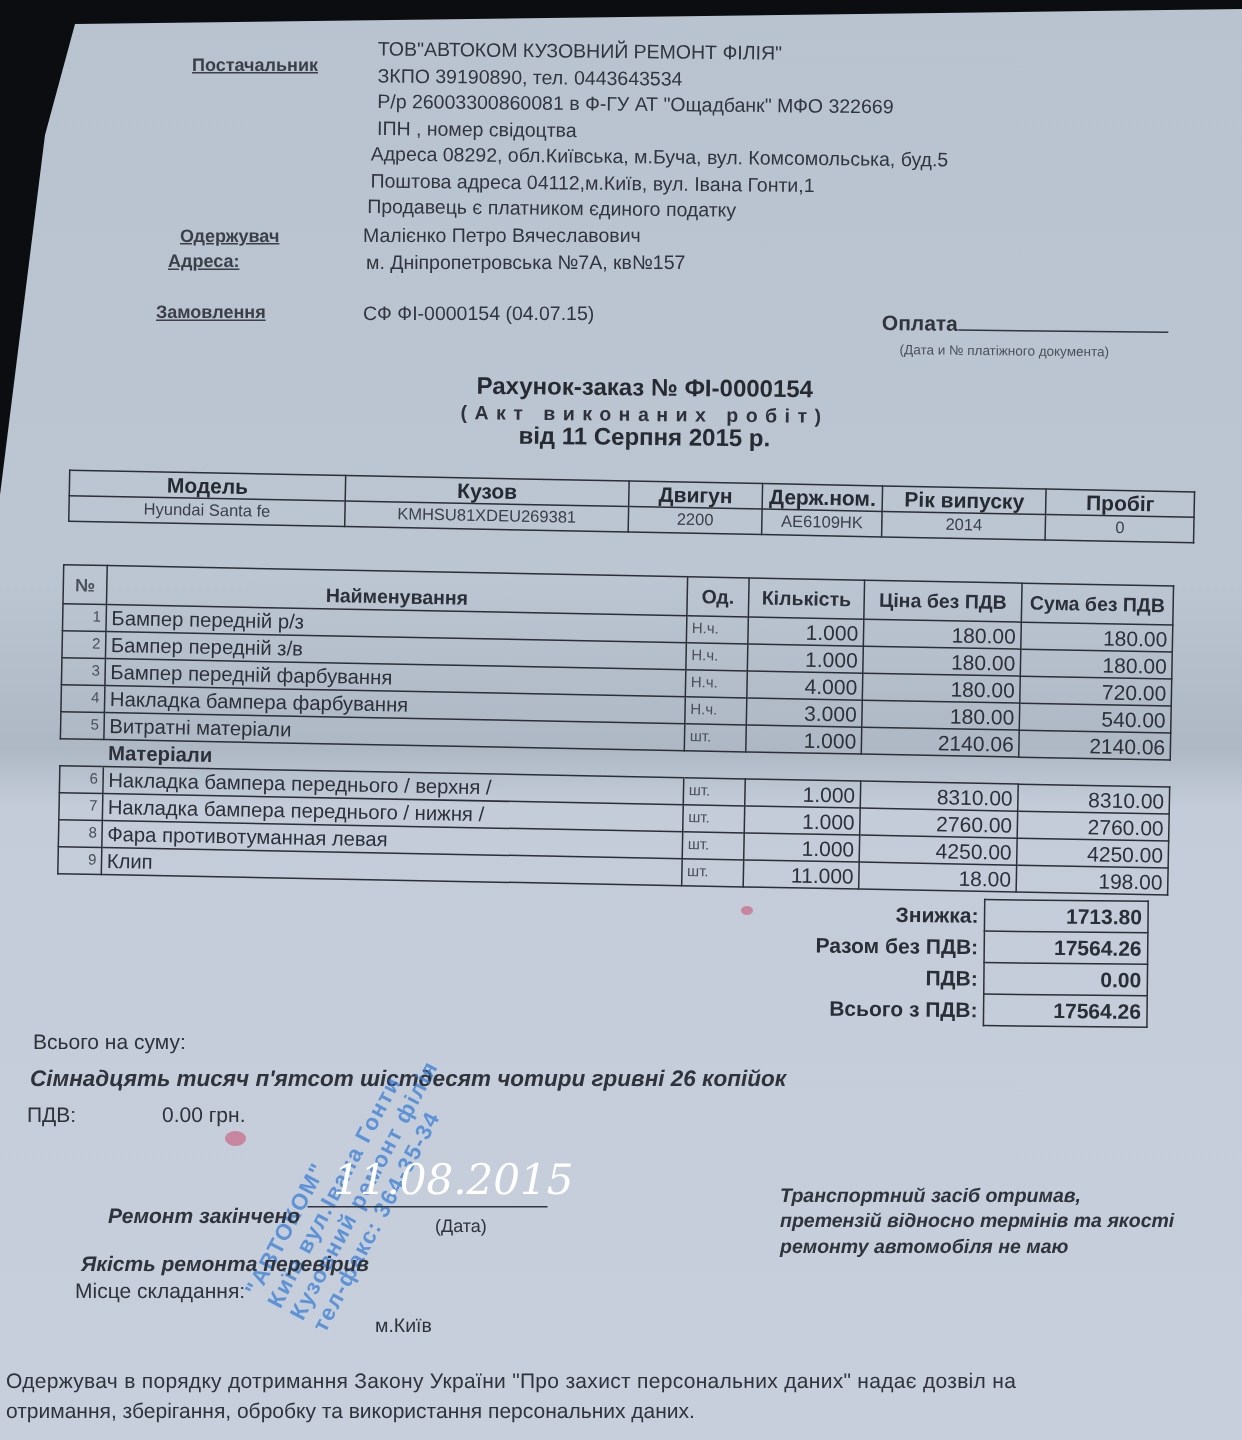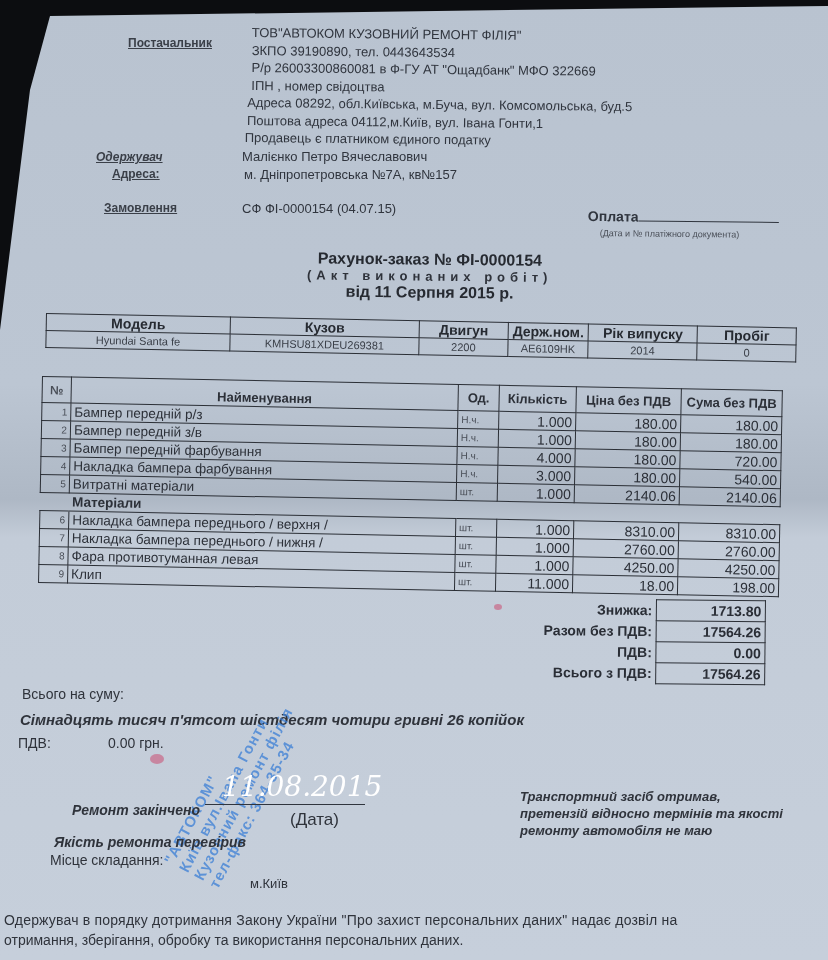--- a/index.html
+++ b/index.html
@@ -59,21 +59,21 @@
 <div class="abs rot1" style="left:252px; top:24px;">
   <div class="supplier-line">ТОВ"АВТОКОМ КУЗОВНИЙ РЕМОНТ ФІЛІЯ"</div>
   <div class="supplier-line">ЗКПО 39190890, тел. 0443643534</div>
   <div class="supplier-line">Р/р 26003300860081 в  Ф-ГУ  АТ "Ощадбанк" МФО 322669</div>
   <div class="supplier-line">ІПН  , номер свідоцтва</div>
   <div class="supplier-line" style="margin-left:-4px">Адреса 08292, обл.Київська, м.Буча, вул. Комсомольська, буд.5</div>
   <div class="supplier-line" style="margin-left:-4px">Поштова адреса 04112,м.Київ, вул. Івана Гонти,1</div>
   <div class="supplier-line" style="margin-left:-6px">Продавець є платником єдиного податку</div>
 </div>
 
-<div class="abs ulabel" style="left:96px; top:150px;font-style:italic;">Одержувач</div>
+<div class="abs ulabel" style="left:120px; top:150px;">Одержувач</div>
 <div class="abs ulabel" style="left:112px; top:167px;">Адреса:</div>
 <div class="abs supplier-line" style="left:242px; top:148px;">Малієнко Петро Вячеславович</div>
 <div class="abs supplier-line" style="left:244px; top:166px;">м. Дніпропетровська №7А, кв№157</div>
 
 <div class="abs ulabel" style="left:104px; top:201px;">Замовлення</div>
 <div class="abs supplier-line" style="left:242px; top:200px;">СФ ФІ-0000154 (04.07.15)</div>
 
 <div class="abs rot1" style="left:588px; top:207px;">
   <span style="font-size:14px; font-weight:bold; color:#30353e;">Оплата</span><span style="display:inline-block; width:140px; border-bottom:1.2px solid #30353e;"></span>
   <div style="font-size:9px; color:#4a4f58; margin-left:12px; margin-top:3px;">(Дата и № платіжного документа)</div>
@@ -233,21 +233,21 @@
 <div class="stamp">
   <div>"АВТОКОМ"</div>
   <div>Київ вул.Івана Гонти</div>
   <div>Кузовний ремонт філія</div>
   <div>тел-факс: 364-35-34</div>
 </div>
 
 <div class="abs foot bold" style="left:72px; top:790px;margin-top:12px;">Ремонт закінчено</div>
 <div class="abs" style="left:205px; top:804px; width:160px; border-bottom:1.2px solid #30353e;"></div>
 <div class="abs hand" style="left:222px; top:770px;">11.08.2015</div>
-<div class="abs foot" style="left:290px; top:810px; font-size:17px;">(Дата)</div>
+<div class="abs foot" style="left:290px; top:810px; font-size:12px;">(Дата)</div>
 <div class="abs foot bold" style="left:54px; top:834px;">Якість ремонта перевірив</div>
 <div class="abs foot" style="left:50px; top:852px;">Місце складання:</div>
 <div class="abs foot" style="left:214px; top:876px; font-size:13px;padding-left:36px;">м.Київ</div>
 
 <div class="abs" style="left:520px; top:788px; line-height:17px;">
   <div class="foot bold" style="font-size:13px;">Транспортний засіб отримав,</div>
   <div class="foot bold" style="font-size:13px;">претензій відносно термінів та якості</div>
   <div class="foot bold" style="font-size:13px;">ремонту автомобіля не маю</div>
 </div>
 

